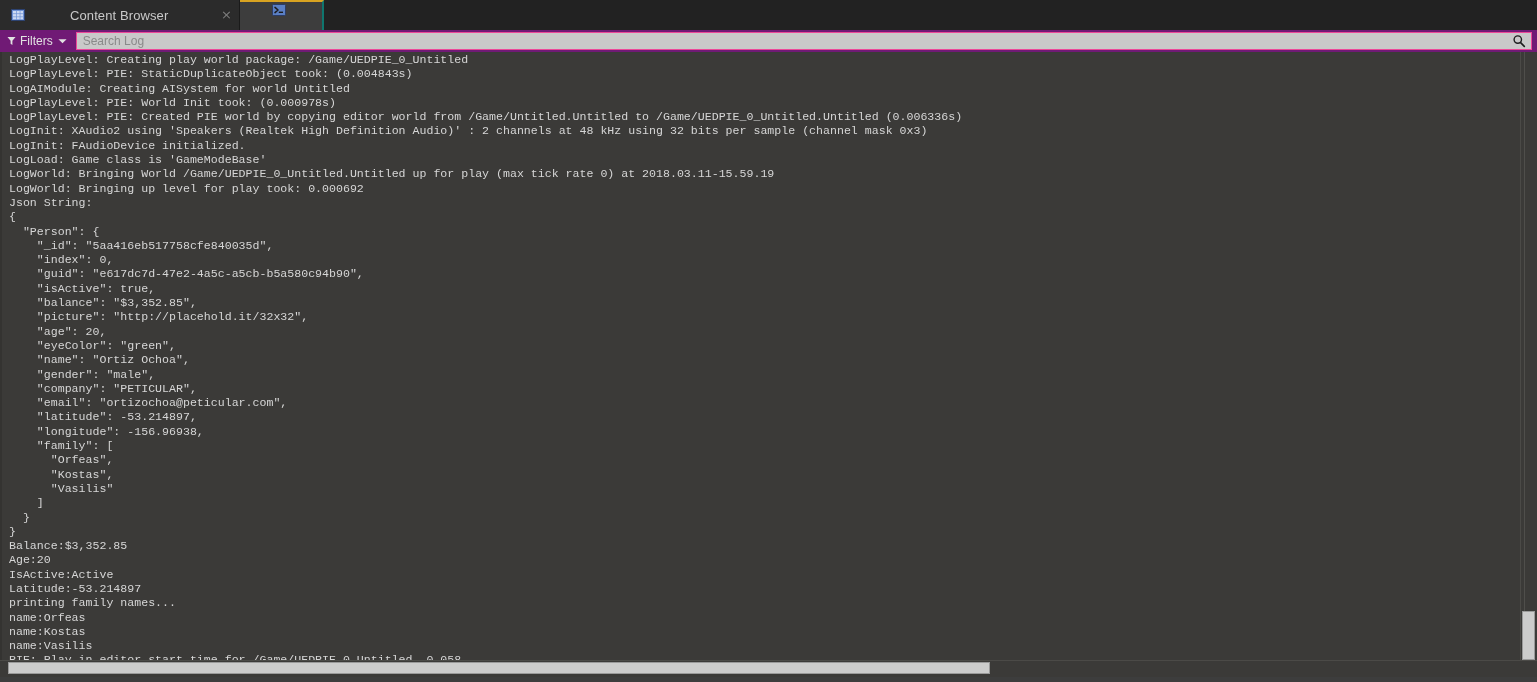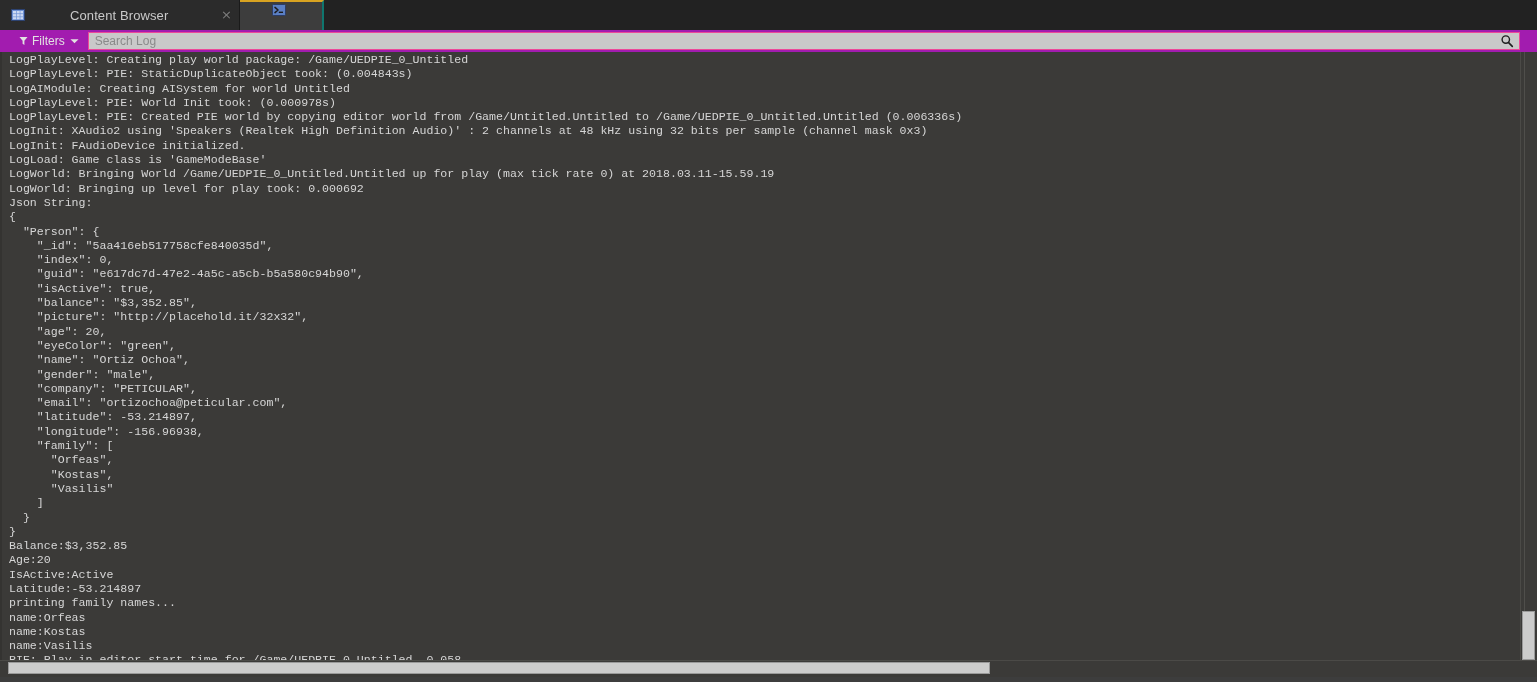--- a/index.html
+++ b/index.html
@@ -77,25 +77,25 @@
     color: #7d7d7d;
     font-size: 13px;
     font-family: "DejaVu Sans", sans-serif;
     cursor: pointer;
   }
   .tab.active .tab-close { color: #8d8d8d; }
 
   
   .toolbar {
     height: 22px;
-    background: #a21caf;
+    background: #701a75;
     display: flex;
     align-items: center;
     flex: 0 0 auto;
-    padding: 0 15px;
+    padding: 0 3px;
     box-sizing: border-box;
   }
   .filters-btn {
     display: flex;
     align-items: center;
     height: 18px;
     padding: 0 5px 0 4px;
     color: #e2e2e2;
     font-size: 12px;
     cursor: pointer;

